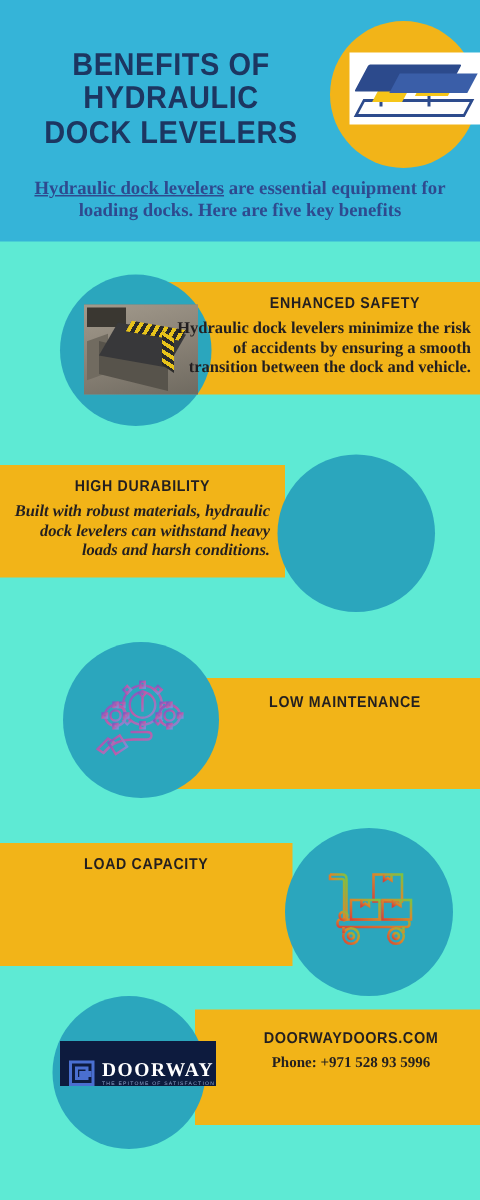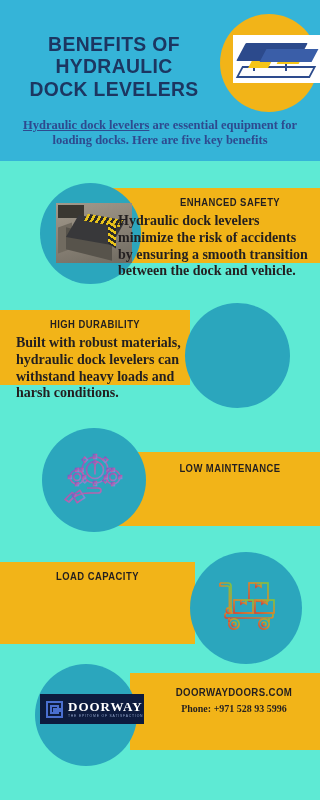--- a/index.html
+++ b/index.html
@@ -96,23 +96,23 @@
     letter-spacing:0.5px;
     text-align:center;
     transform:scaleX(0.9);
     transform-origin:center;
     white-space:nowrap;
   }
   .benefit-body {
     position:absolute;
     color:#231f20;
     font-family:"Liberation Serif", serif;
-    font-size:14px;
+    font-size:11px;
     line-height:1.2;
-    text-align:left;
+    text-align:right;
     font-weight:bold;
   }
 
   
   .r1-band  { left:108px; top:188px; width:212px; height:75px; }
   .r1-circ  { left:40px; top:183px; width:101px; height:101px; }
   .r1-photo {
     position:absolute; left:56px; top:203px; width:76px; height:60px;
     overflow:hidden; background:#8b8478;
   }
@@ -155,42 +155,42 @@
   .stamp-text {
     color:#e02020; font-family:"Liberation Sans", sans-serif;
     font-weight:bold; font-size:8.2px; letter-spacing:-0.2px;
     transform:scaleX(0.95); white-space:nowrap;
   }
   .stamp-stars {
     position:absolute; left:0; top:14px; width:63px; text-align:center;
     color:#b7263a; font-size:7px; letter-spacing:2px;
   }
   .r2-title { left:10px; top:318px; width:170px; }
-  .r2-body  { left:16px; top:335px; width:178px; }
+  .r2-body  { left:2px; top:335px; width:178px;font-style:italic; }
 
   
   .r3-band  { left:108px; top:452px; width:212px; height:74px; }
   .r3-circ  { left:42px; top:428px; width:104px; height:104px; }
   .r3-title { left:150px; top:462px; width:160px; }
   .r3-body  { left:118px; top:479px; width:198px; }
   .icon-gear { position:absolute; left:64px; top:450px; width:62px; height:60px; }
   .icon-cart { position:absolute; left:216px; top:575px; width:66px; height:58px; }
 
   
   .r4-band  { left:0px; top:562px; width:195px; height:82px; }
   .r4-circ  { left:190px; top:552px; width:112px; height:112px; }
   .r4-title { left:10px; top:570px; width:175px; }
   .r4-body  { left:4px; top:586px; width:186px; }
 
   
   .f-band { position:absolute; left:130px; top:673px; width:190px; height:77px; background:#f2b418; }
   .f-circ { position:absolute; left:35px; top:664px; width:102px; height:102px; border-radius:50%; background:#2ba6bd; }
   .logo-box {
     position:absolute; left:40px; top:694px; width:104px; height:30px;
-    background:#0d1b3e; display:flex; align-items:center; padding-left:6px;
+    background:#0d1b3e; display:flex; align-items:flex-end; padding-left:6px;
   }
   .logo-mark {
     width:17px; height:17px; flex:0 0 auto; position:relative;
     border:2px solid #4a6fd0; background:#0d1b3e;
   }
   .logo-mark::before {
     content:""; position:absolute; left:2px; top:2px; right:2px; bottom:2px;
     border:2px solid #4a6fd0;
   }
   .logo-mark::after {

